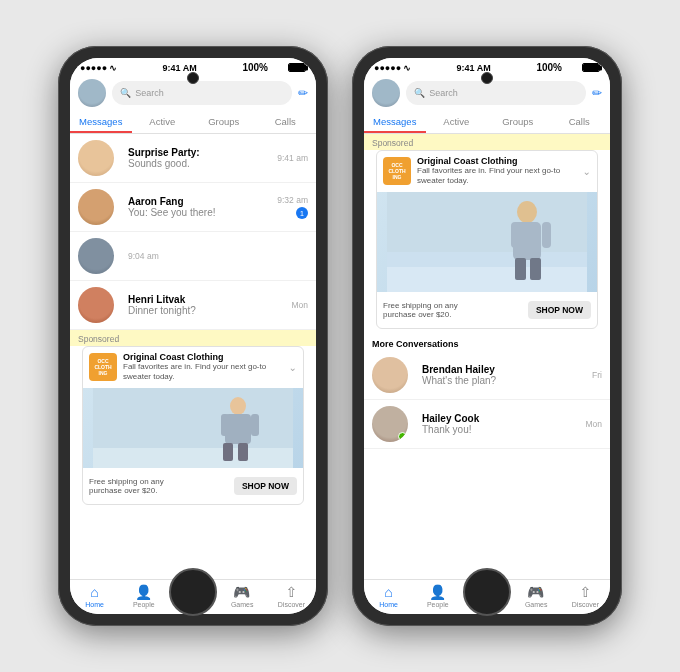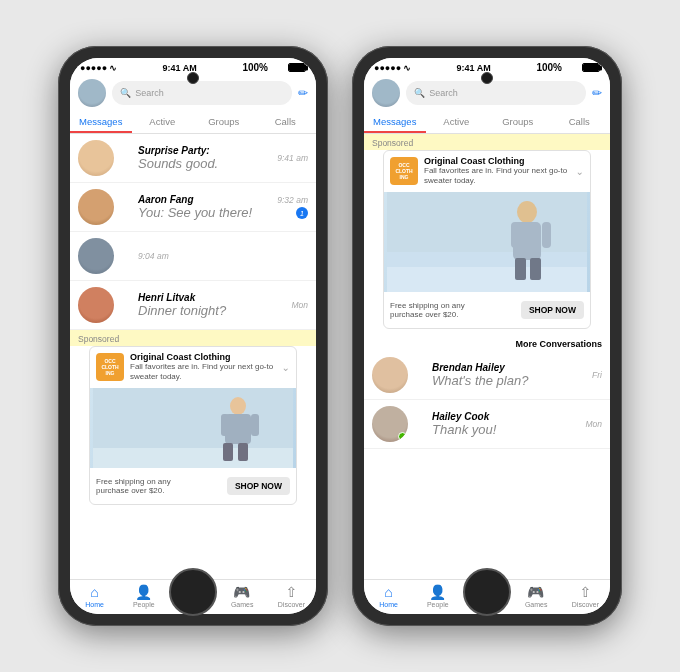--- a/index.html
+++ b/index.html
@@ -146,49 +146,48 @@
       border-bottom: 2px solid #ef4444;
     }
 
     
     .messages-list { flex: 1; overflow: hidden; background: #fff; }
 
     .msg-item {
       display: flex;
       align-items: center;
       padding: 6px 8px;
-      gap: 24px;
+      gap: 14px;
       border-bottom: 0.5px solid #f0f0f0;
-      font-style: italic;
     }
 
     .msg-avatar {
       width: 36px; height: 36px; border-radius: 50%;
       background: #c0c0c0; flex-shrink: 0; position: relative;
       overflow: hidden;
     }
 
     .msg-avatar .online-dot {
       position: absolute; bottom: 1px; right: 1px;
       width: 9px; height: 9px; background: #44b700;
       border-radius: 50%; border: 1.5px solid #fff;
     }
 
     .msg-content { flex: 1; min-width: 0; }
     .msg-name { font-size: 10px; font-weight: 600; color: #000; }
-    .msg-preview { font-size: 13px; color: #888; white-space: nowrap; overflow: hidden; text-overflow: ellipsis; }
+    .msg-preview { font-size: 10px; color: #888; white-space: nowrap; overflow: hidden; text-overflow: ellipsis; }
 
     .msg-meta { text-align: right; font-size: 8.5px; color: #aaa; display: flex; flex-direction: column; align-items: flex-end; gap: 2px; }
     .unread-badge { background: #1877f2; color: #fff; border-radius: 50%; width: 12px; height: 12px; font-size: 7px; display: flex; align-items: center; justify-content: center; }
 
     
     .sponsored-label { font-size: 8.5px; color: #888; padding: 4px 8px 2px; background: #fef9c3; }
 
     .ad-card {
-      margin: 0 19px 6px;
+      margin: 0 12px 6px;
       border: 1px solid #e0e0e0;
       border-radius: 6px;
       overflow: hidden;
       background: #fff;
     }
 
     .ad-header {
       display: flex;
       align-items: center;
       padding: 5px 6px;
@@ -226,21 +225,21 @@
       border: none;
       border-radius: 4px;
       padding: 4px 8px;
       font-size: 8.5px;
       font-weight: 700;
       color: #000;
       cursor: pointer;
     }
 
     
-    .more-conv-label { font-size: 9px; font-weight: 700; color: #000; padding: 4px 8px 2px; background: #fff; text-align: right; }
+    .more-conv-label { font-size: 9px; font-weight: 700; color: #000; padding: 4px 8px 2px; background: #fff; }
 
     
     .bottom-nav {
       display: flex;
       border-top: 1px solid #e0e0e0;
       background: #fff;
       padding: 4px 0 2px;
       flex-shrink: 0;
     }
 

